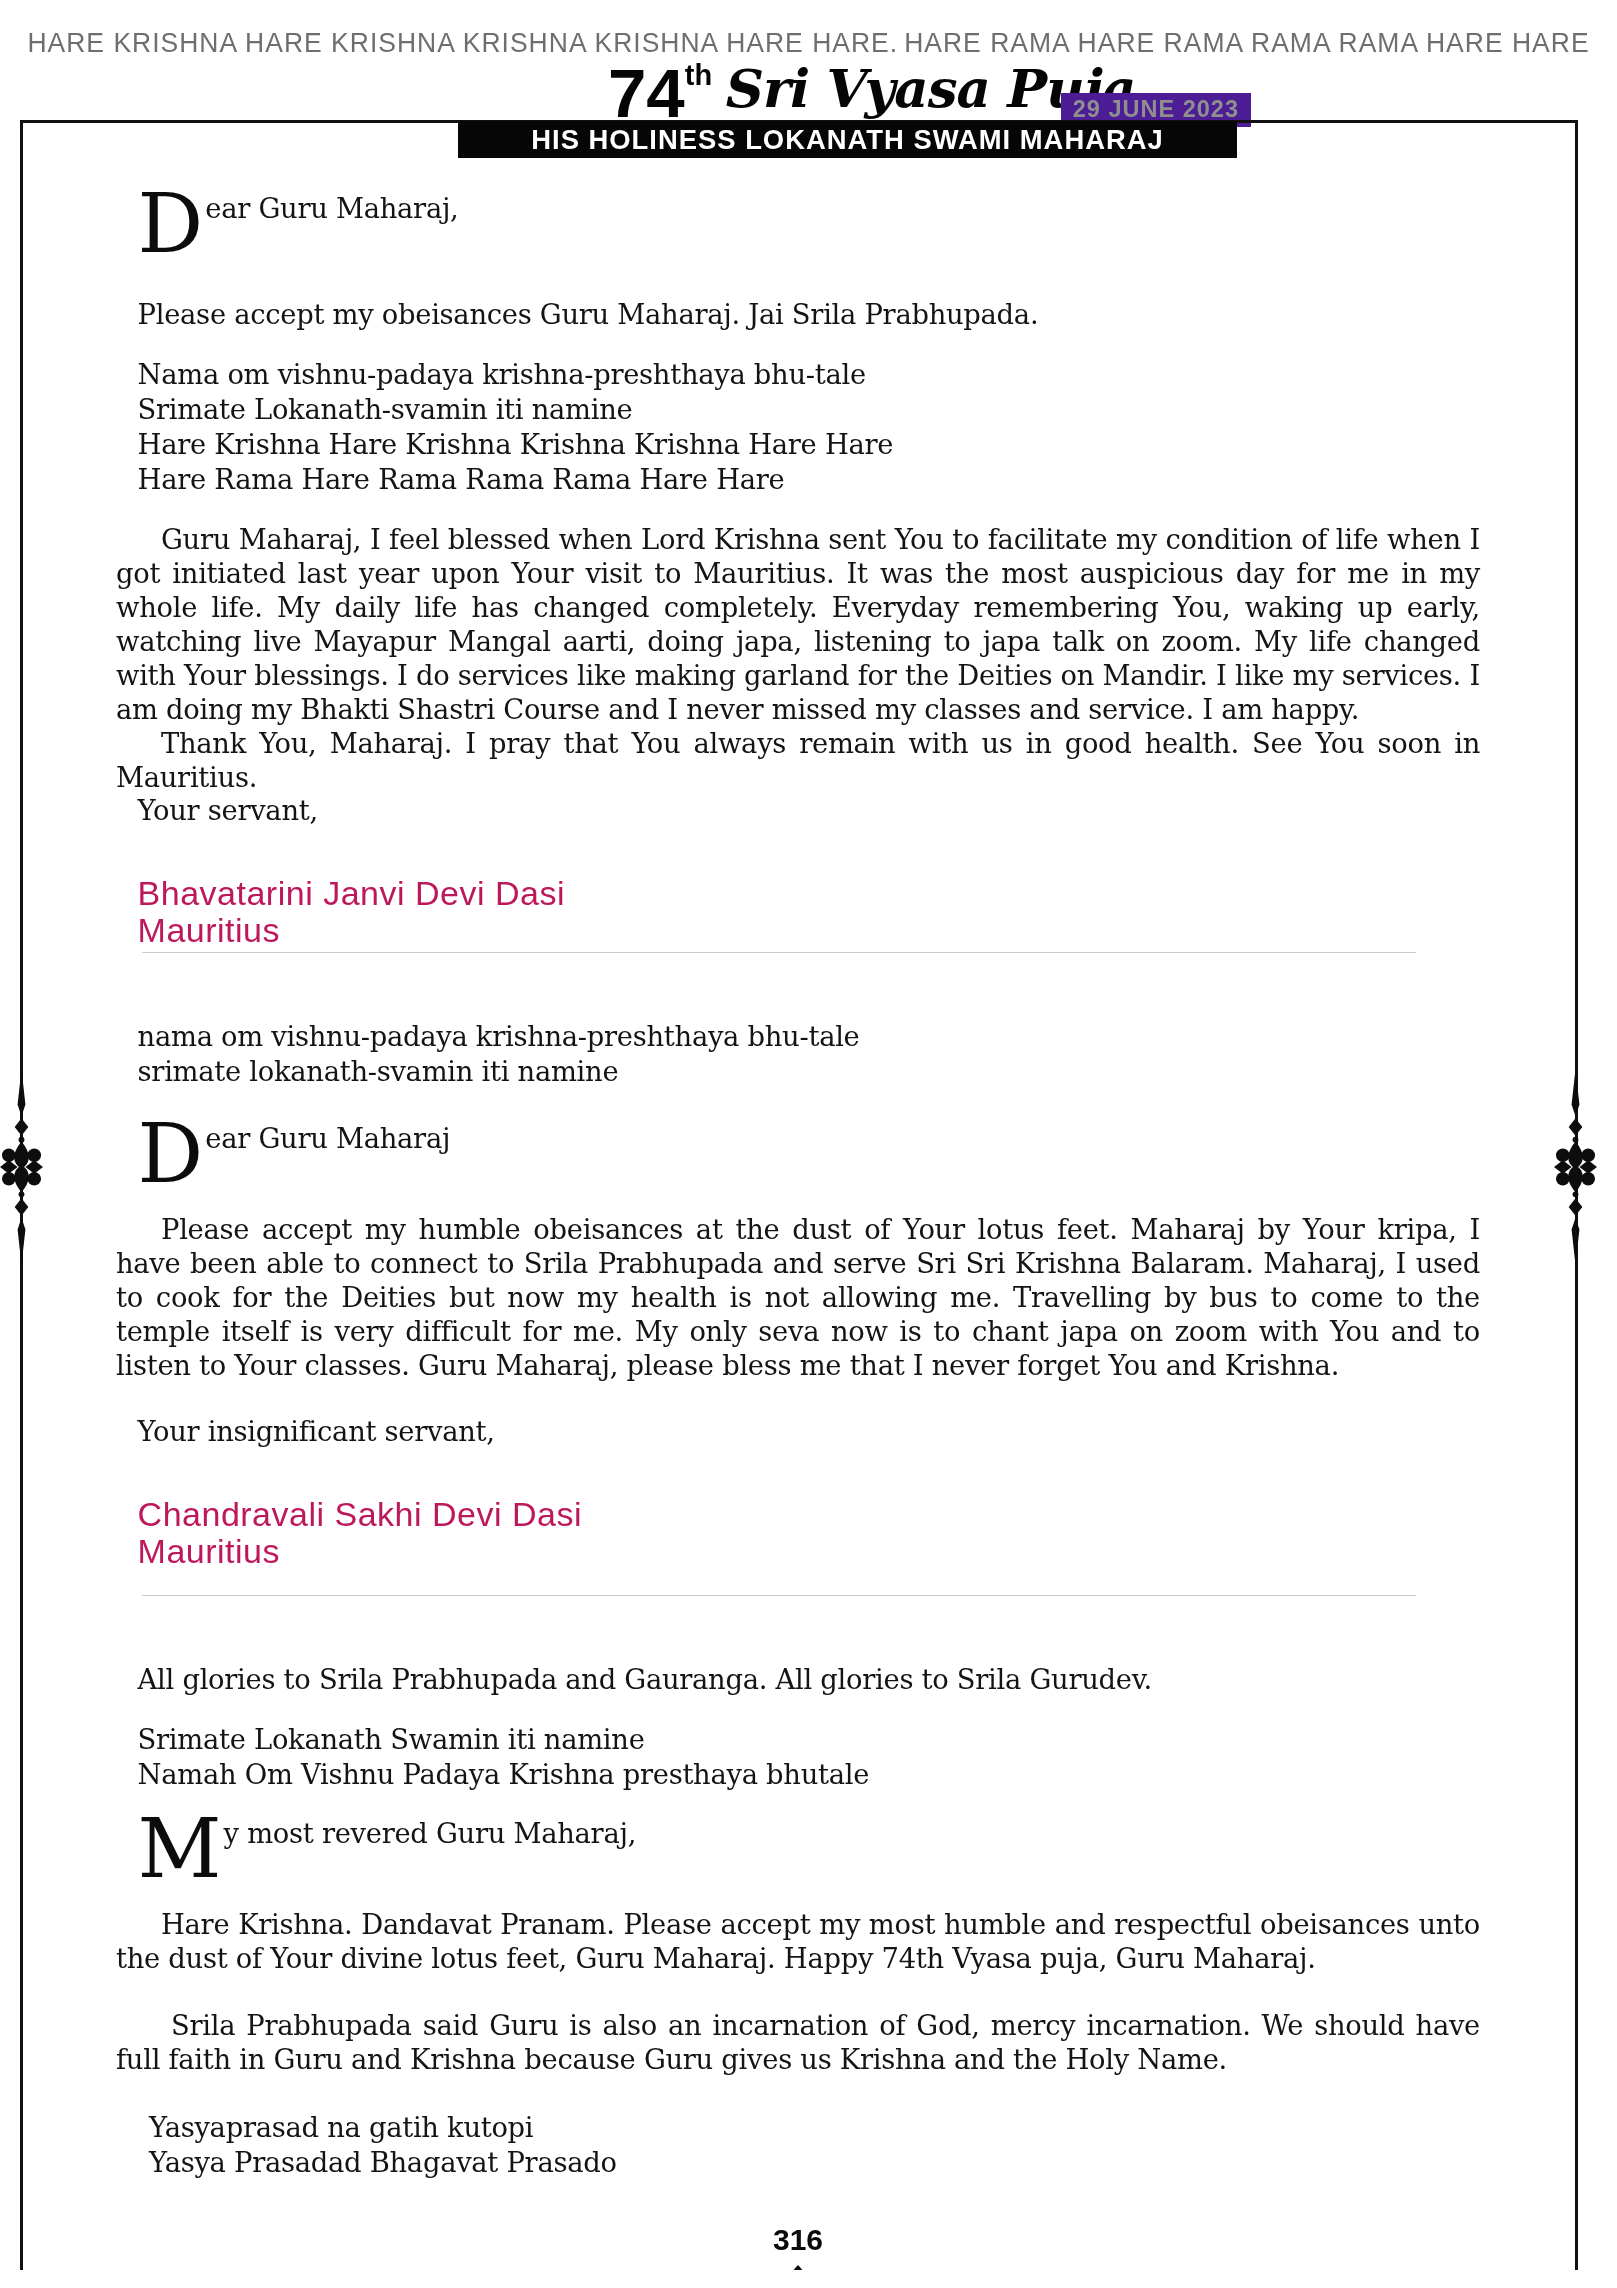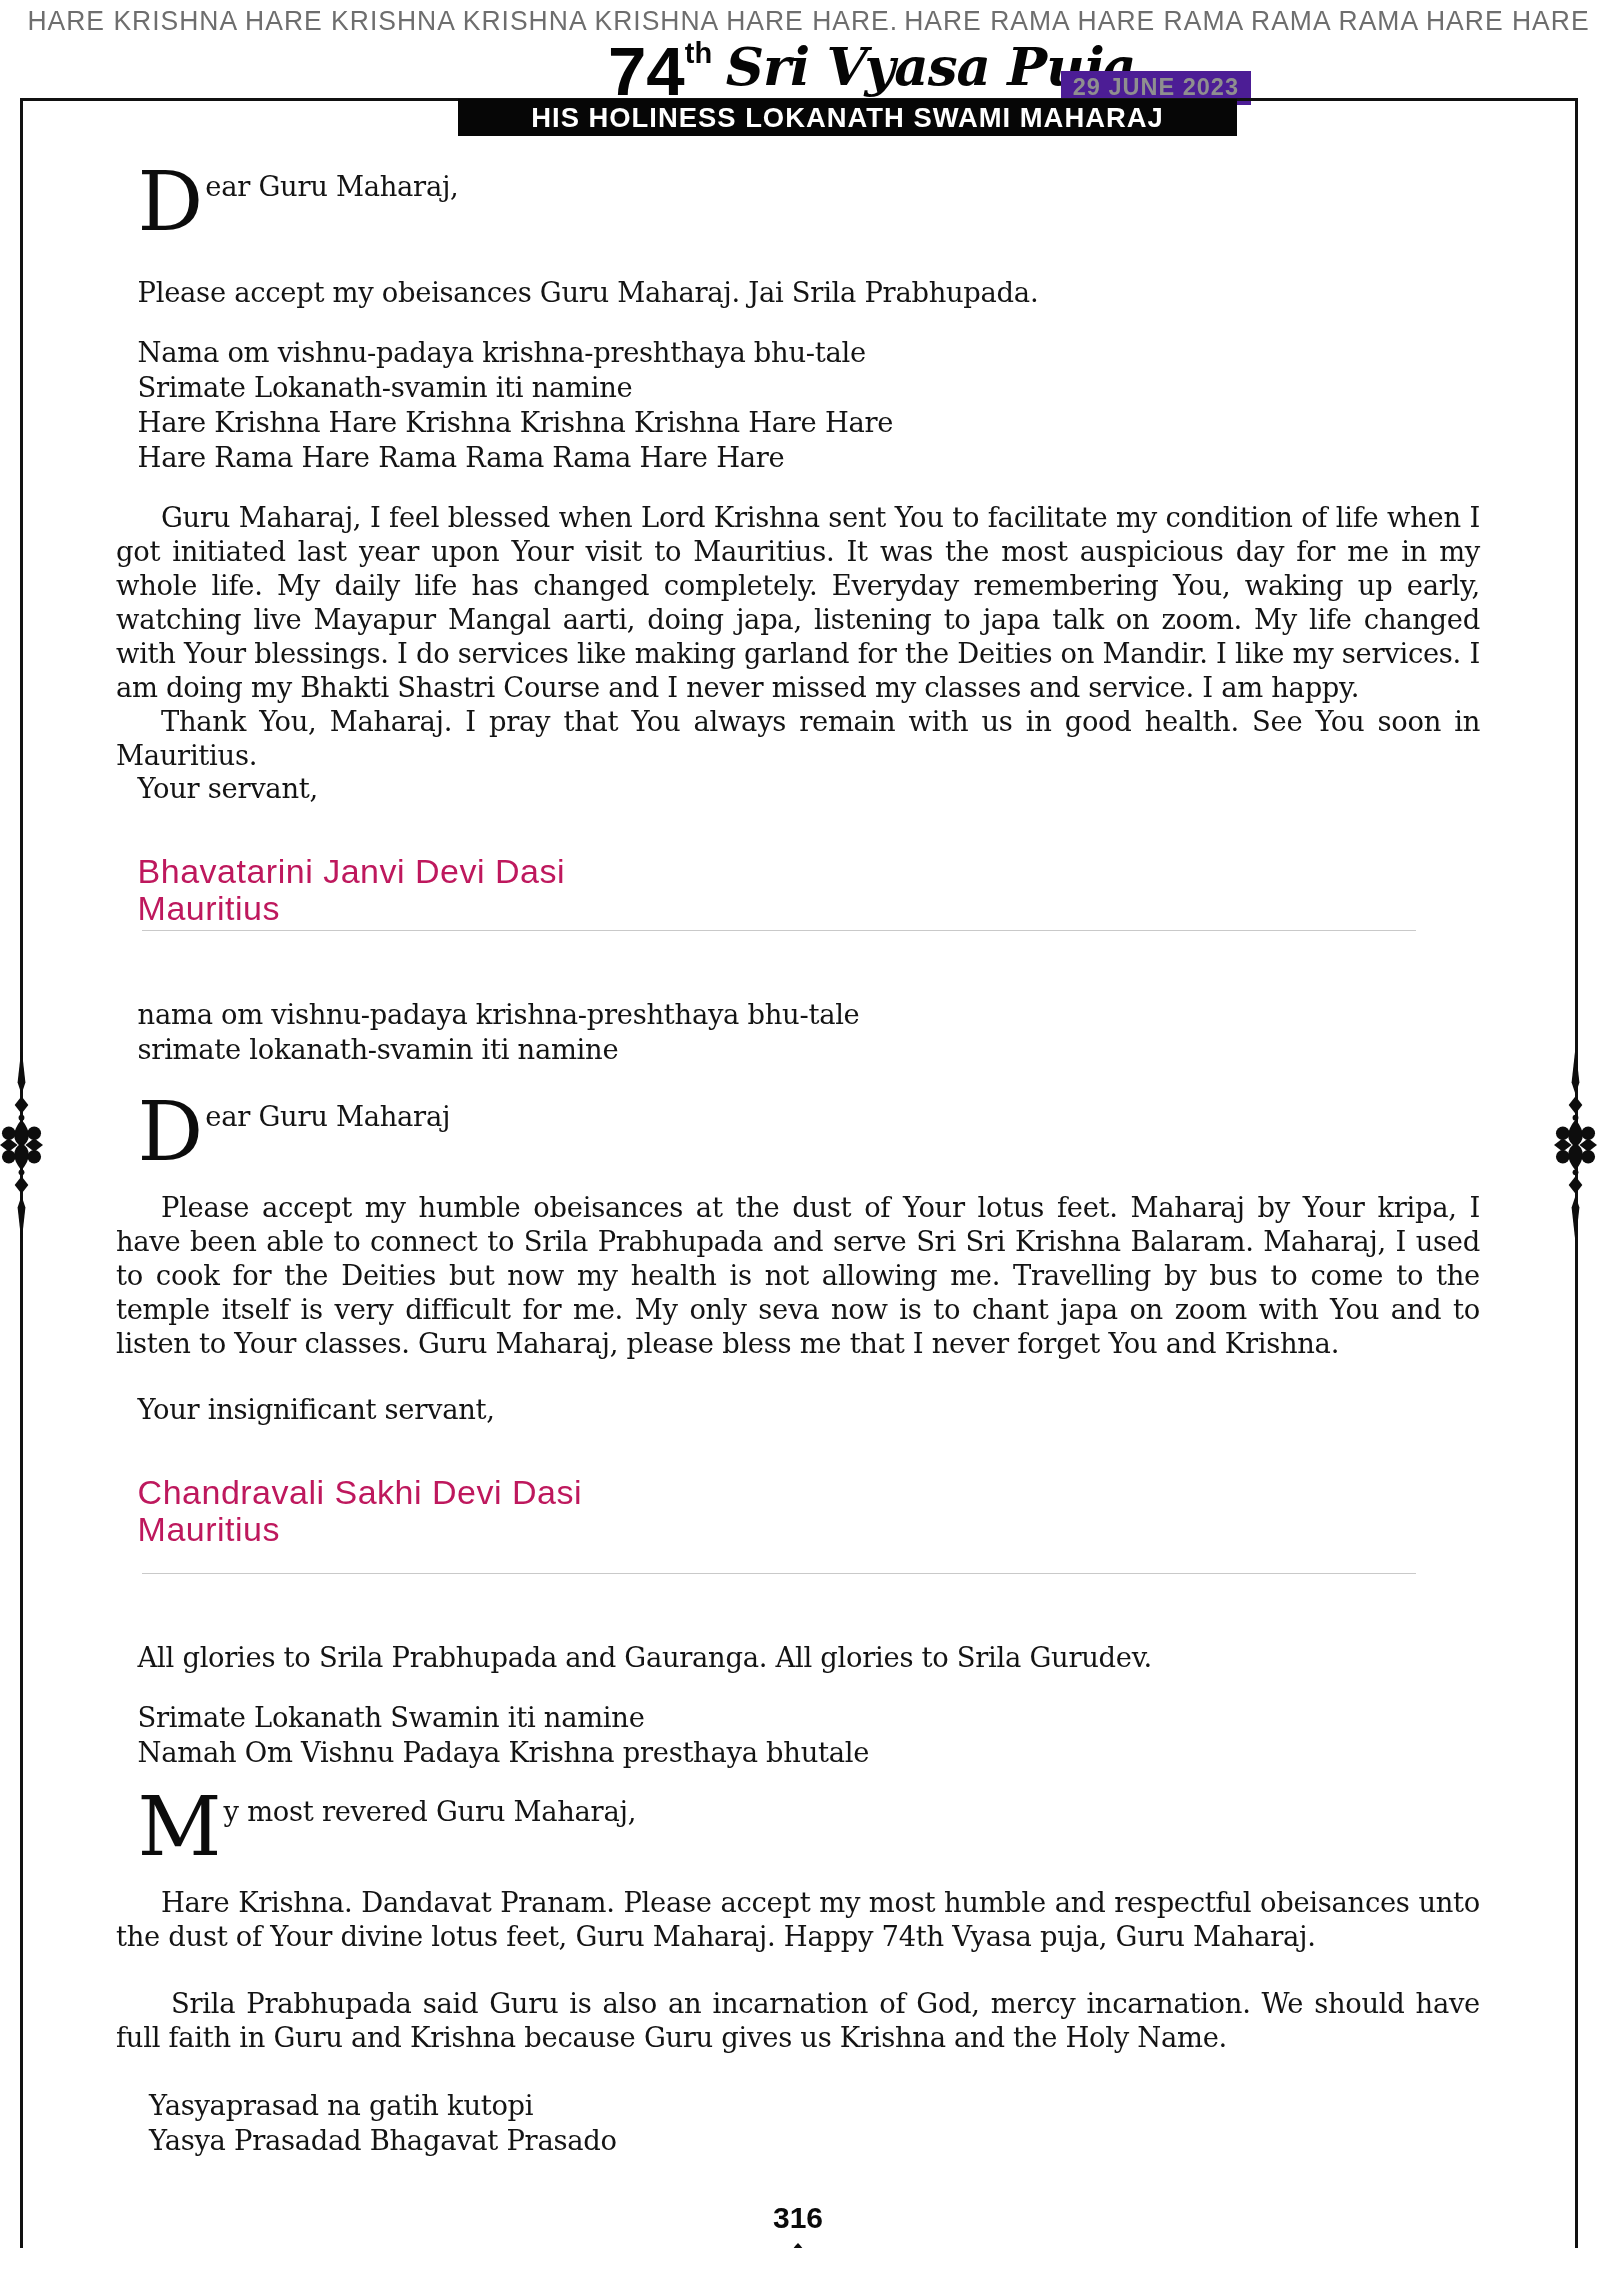--- a/index.html
+++ b/index.html
@@ -1,17 +1,17 @@
 <!DOCTYPE html>
 <html><head>
 <meta charset="utf-8">
 <style>
   html,body{margin:0;padding:0;background:#ffffff;}
   .page{position:relative;width:1617px;height:2248px;background:#fff;overflow:hidden;
-        font-family:"DejaVu Serif",serif;color:#141414;}
+        font-family:"DejaVu Serif",serif;color:#141414;margin-top:22px;}
 
   
   .mantra{position:absolute;top:5.9px;left:27.4px;right:27.4px;display:flex;justify-content:space-between;
           font-family:"Liberation Sans",sans-serif;font-size:26.5px;letter-spacing:1px;color:#6e6e6e;
           white-space:nowrap;transform:scaleY(1.05);}
 
   
   .title-wrap{position:absolute;top:37px;left:608px;display:flex;align-items:flex-start;}
   .title-num{font-family:"Liberation Sans",sans-serif;font-weight:bold;font-size:69px;line-height:1;color:#050505;text-align:right;}
   .title-sup{font-family:"Liberation Sans",sans-serif;font-weight:bold;font-size:29px;line-height:1;margin-top:2px;color:#050505;}

